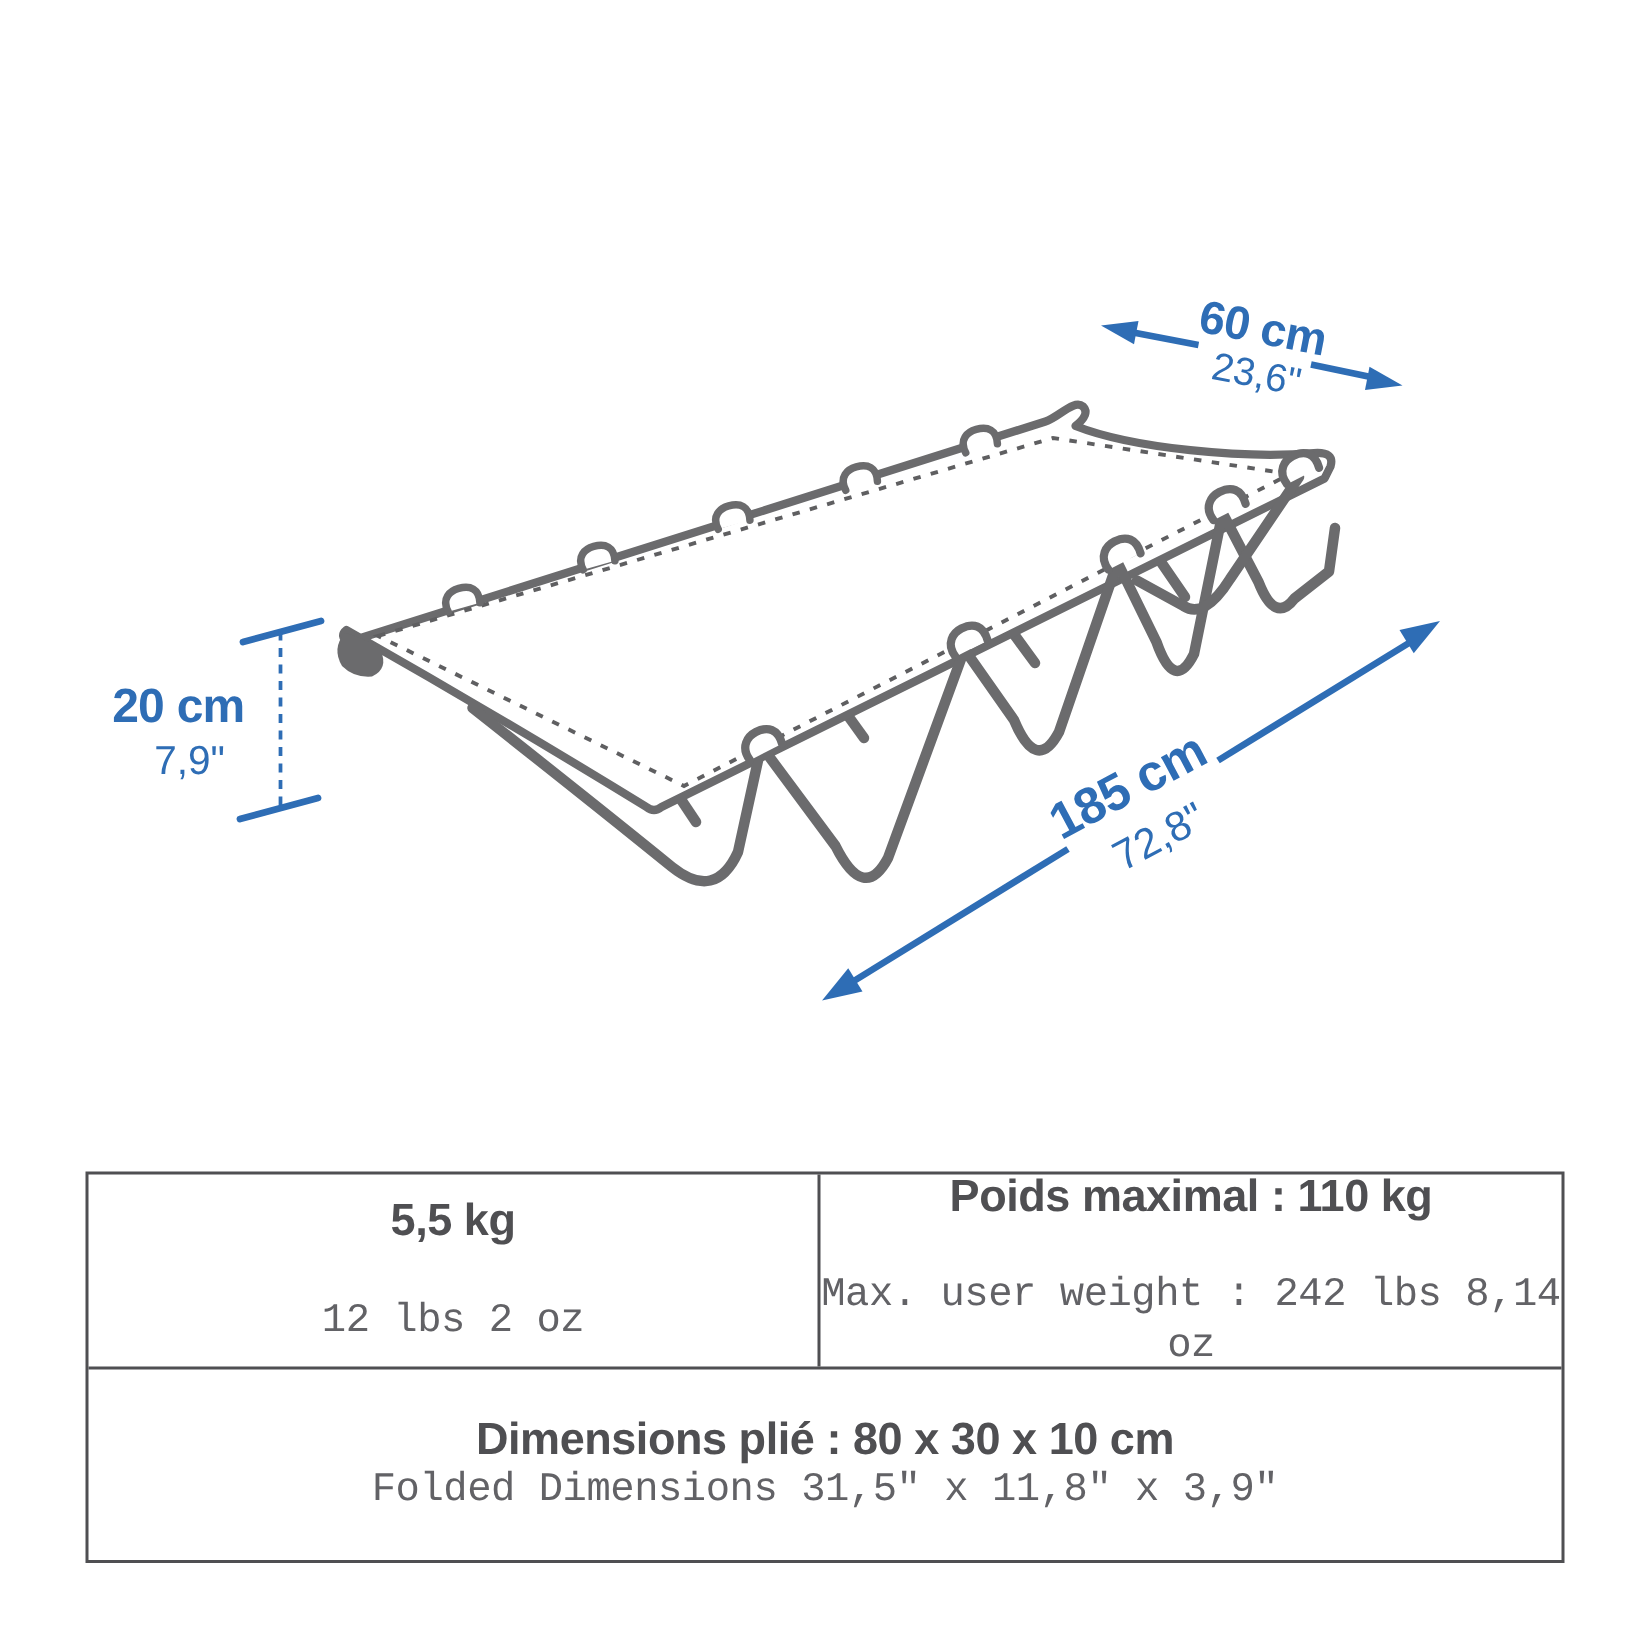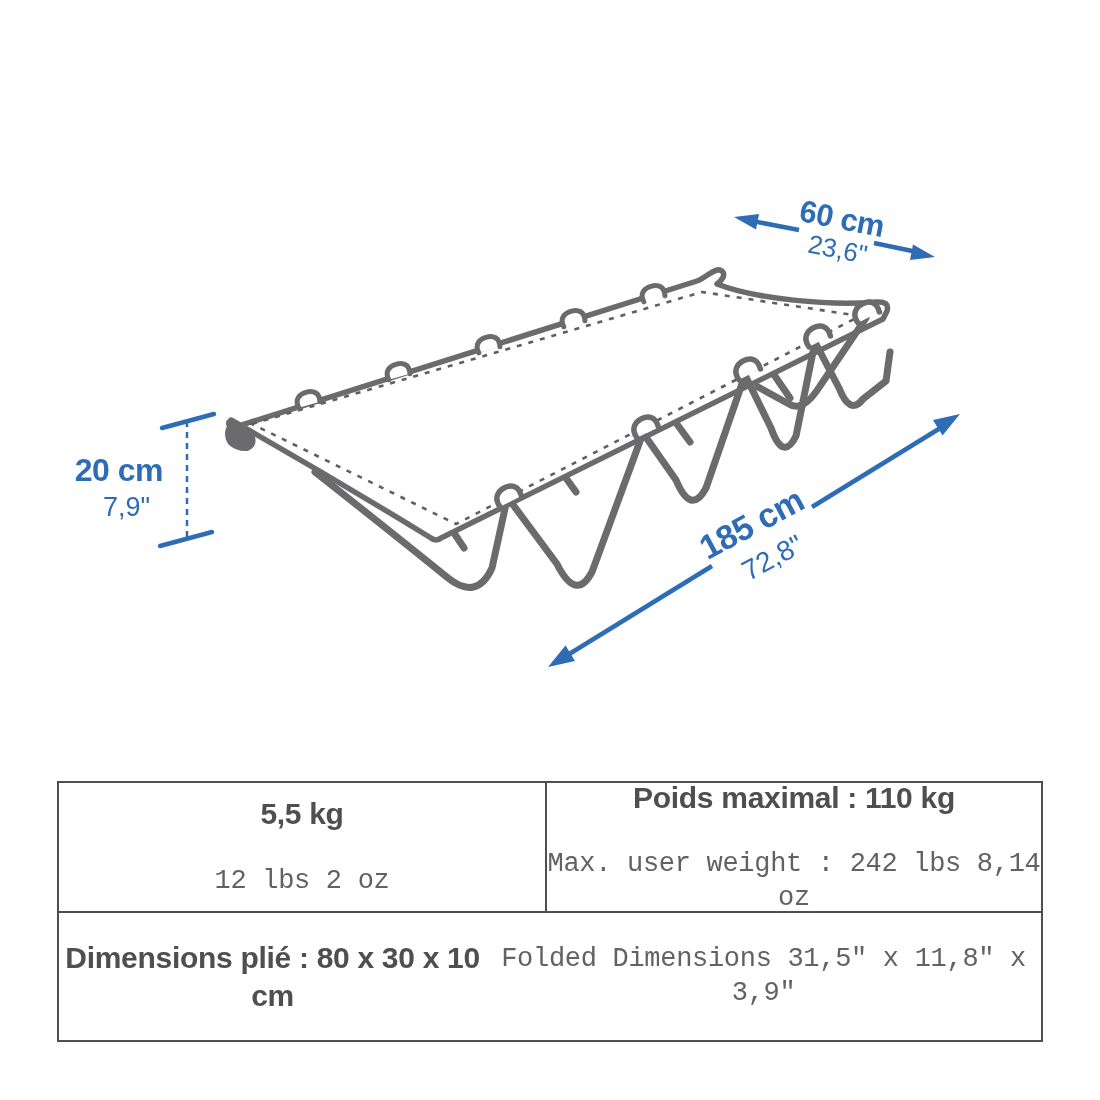--- a/index.html
+++ b/index.html
@@ -8,21 +8,21 @@
   #figure-svg{position:absolute;left:0;top:0;}
   .dim-bold{font-weight:bold;letter-spacing:-0.5px;}
   
   #spec-table{position:absolute;left:57px;top:781px;width:986px;height:261px;
               border:2px solid #4f4f52;box-sizing:border-box;background:#fff;}
   .spec-row1{display:flex;height:130px;border-bottom:2px solid #4f4f52;box-sizing:border-box;}
   .spec-cell{display:flex;flex-direction:column;justify-content:center;align-items:center;
              box-sizing:border-box;text-align:center;gap:32px;}
   .cell-weight{width:488px;border-right:2px solid #4f4f52;}
   .cell-maxweight{flex:1;align-items:center;}
-  .spec-row2{display:flex;flex-direction:row;justify-content:center;align-items:center;
+  .spec-row2{display:flex;flex-direction:column;justify-content:center;align-items:center;
              height:127px;text-align:center;}
   .spec-main{font-size:30px;font-weight:bold;color:#4f4f52;line-height:1.25;letter-spacing:-0.3px;}
   .spec-sub{font-size:27px;color:#626266;line-height:1.25;letter-spacing:-0.3px;font-family:Liberation Mono, monospace;}
 </style>
 </head>
 <body>
 
 <div id="page">
 
   <svg id="figure-svg" width="1100" height="780" viewBox="0 0 1100 780">

